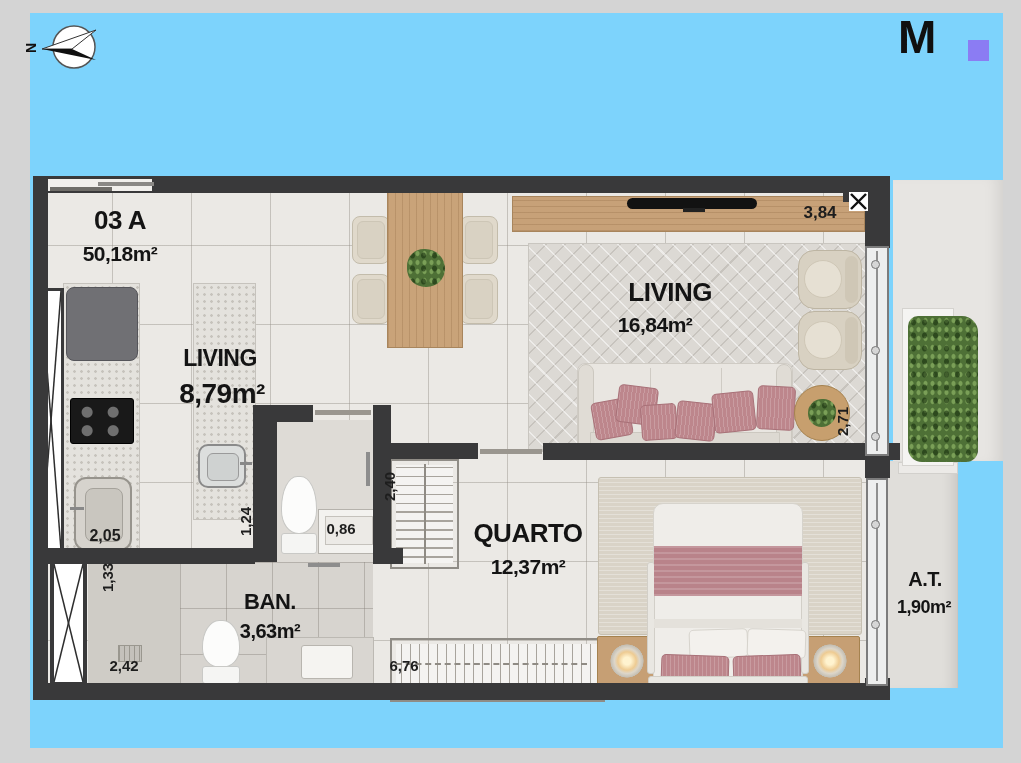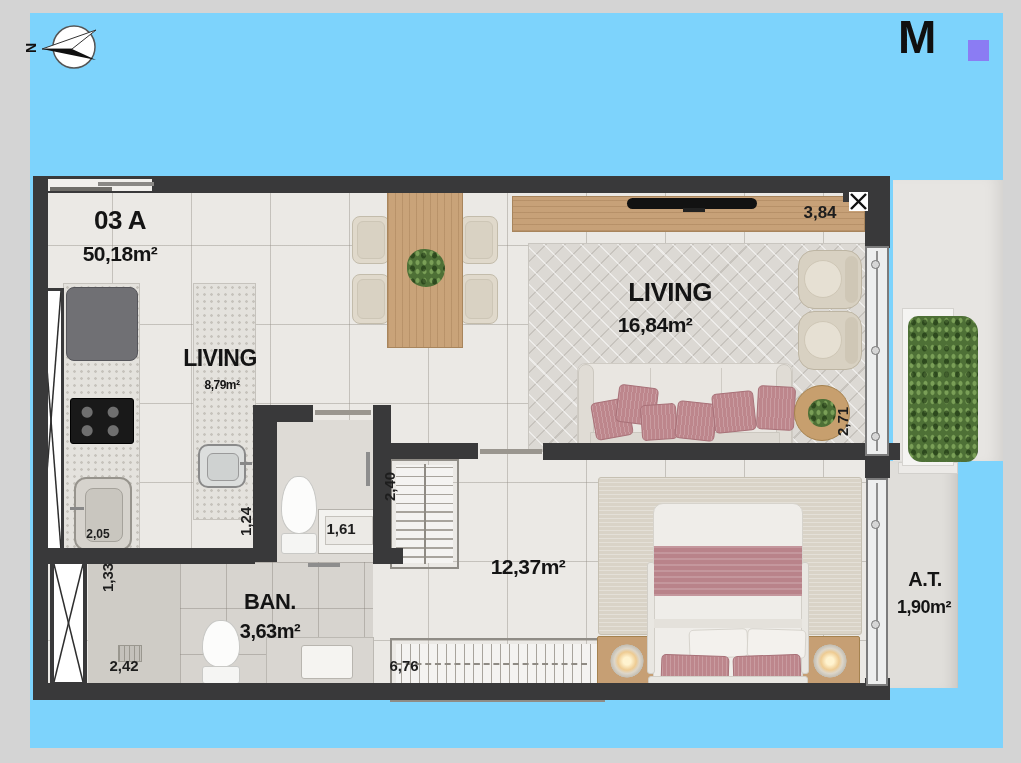--- a/index.html
+++ b/index.html
@@ -228,38 +228,39 @@
     <svg width="100%" height="100%" viewBox="0 0 19 19">
       <line x1="2" y1="2" x2="17" y2="17" stroke="#111" stroke-width="2.4"></line>
       <line x1="17" y1="2" x2="2" y2="17" stroke="#111" stroke-width="2.4"></line>
     </svg>
   </div>
 
   <div class="rlabel" style="left:40px;top:192px;width:100px;font-size:26px;">03 A</div>
   <div class="rlabel" style="left:30px;top:229px;width:120px;font-size:21px;">50,18m²</div>
 
   <div class="rlabel" style="left:120px;top:332px;width:140px;font-size:23px;">LIVING</div>
-  <div class="rlabel" style="left:132px;top:365px;width:120px;font-size:12px;">8,79m²</div>
+  <div class="rlabel" style="left:132px;top:365px;width:120px;font-size:28px;">8,79m²</div>
 
   <div class="rlabel" style="left:562px;top:264px;width:120px;font-size:26px;text-align:right;">LIVING</div>
   <div class="rlabel" style="left:565px;top:300px;width:120px;font-size:21px;">16,84m²</div>
 
+  <div class="rlabel" style="left:428px;top:505px;width:140px;font-size:26px;">QUARTO</div>
   <div class="rlabel" style="left:438px;top:542px;width:120px;font-size:21px;">12,37m²</div>
 
   <div class="rlabel" style="left:190px;top:576px;width:100px;font-size:22px;">BAN.</div>
   <div class="rlabel" style="left:190px;top:607px;width:100px;font-size:20px;">3,63m²</div>
 
   <div class="rlabel" style="left:855px;top:555px;width:80px;font-size:20px;">A.T.</div>
   <div class="rlabel" style="left:844px;top:584px;width:100px;font-size:18px;">1,90m²</div>
 
   <div class="dim" style="left:765px;top:191px;width:50px;font-size:17px;">3,84</div>
   <div class="dim v" style="left:792px;top:401px;width:40px;">2,71</div>
-  <div class="dim" style="left:43px;top:515px;width:50px;font-size:12px;">2,05</div>
+  <div class="dim" style="left:50px;top:515px;width:50px;font-size:16px;">2,05</div>
   <div class="dim v" style="left:195px;top:501px;width:40px;">1,24</div>
-  <div class="dim" style="left:286px;top:508px;width:50px;">1,61</div>
+  <div class="dim" style="left:286px;top:508px;width:50px;">0,86</div>
   <div class="dim v" style="left:339px;top:466px;width:40px;">2,40</div>
   <div class="dim v" style="left:57px;top:557px;width:40px;">1,33</div>
   <div class="dim" style="left:69px;top:645px;width:50px;">2,42</div>
   <div class="dim" style="left:349px;top:645px;width:50px;">6,76</div>
 
 </div>
 
 <div class="abs" style="left:28px;top:16px;width:80px;height:64px;">
   <svg width="80" height="64" viewBox="0 0 80 64">
     <circle cx="46" cy="31" r="21" fill="#ffffff" stroke="#555" stroke-width="1.5"></circle>

